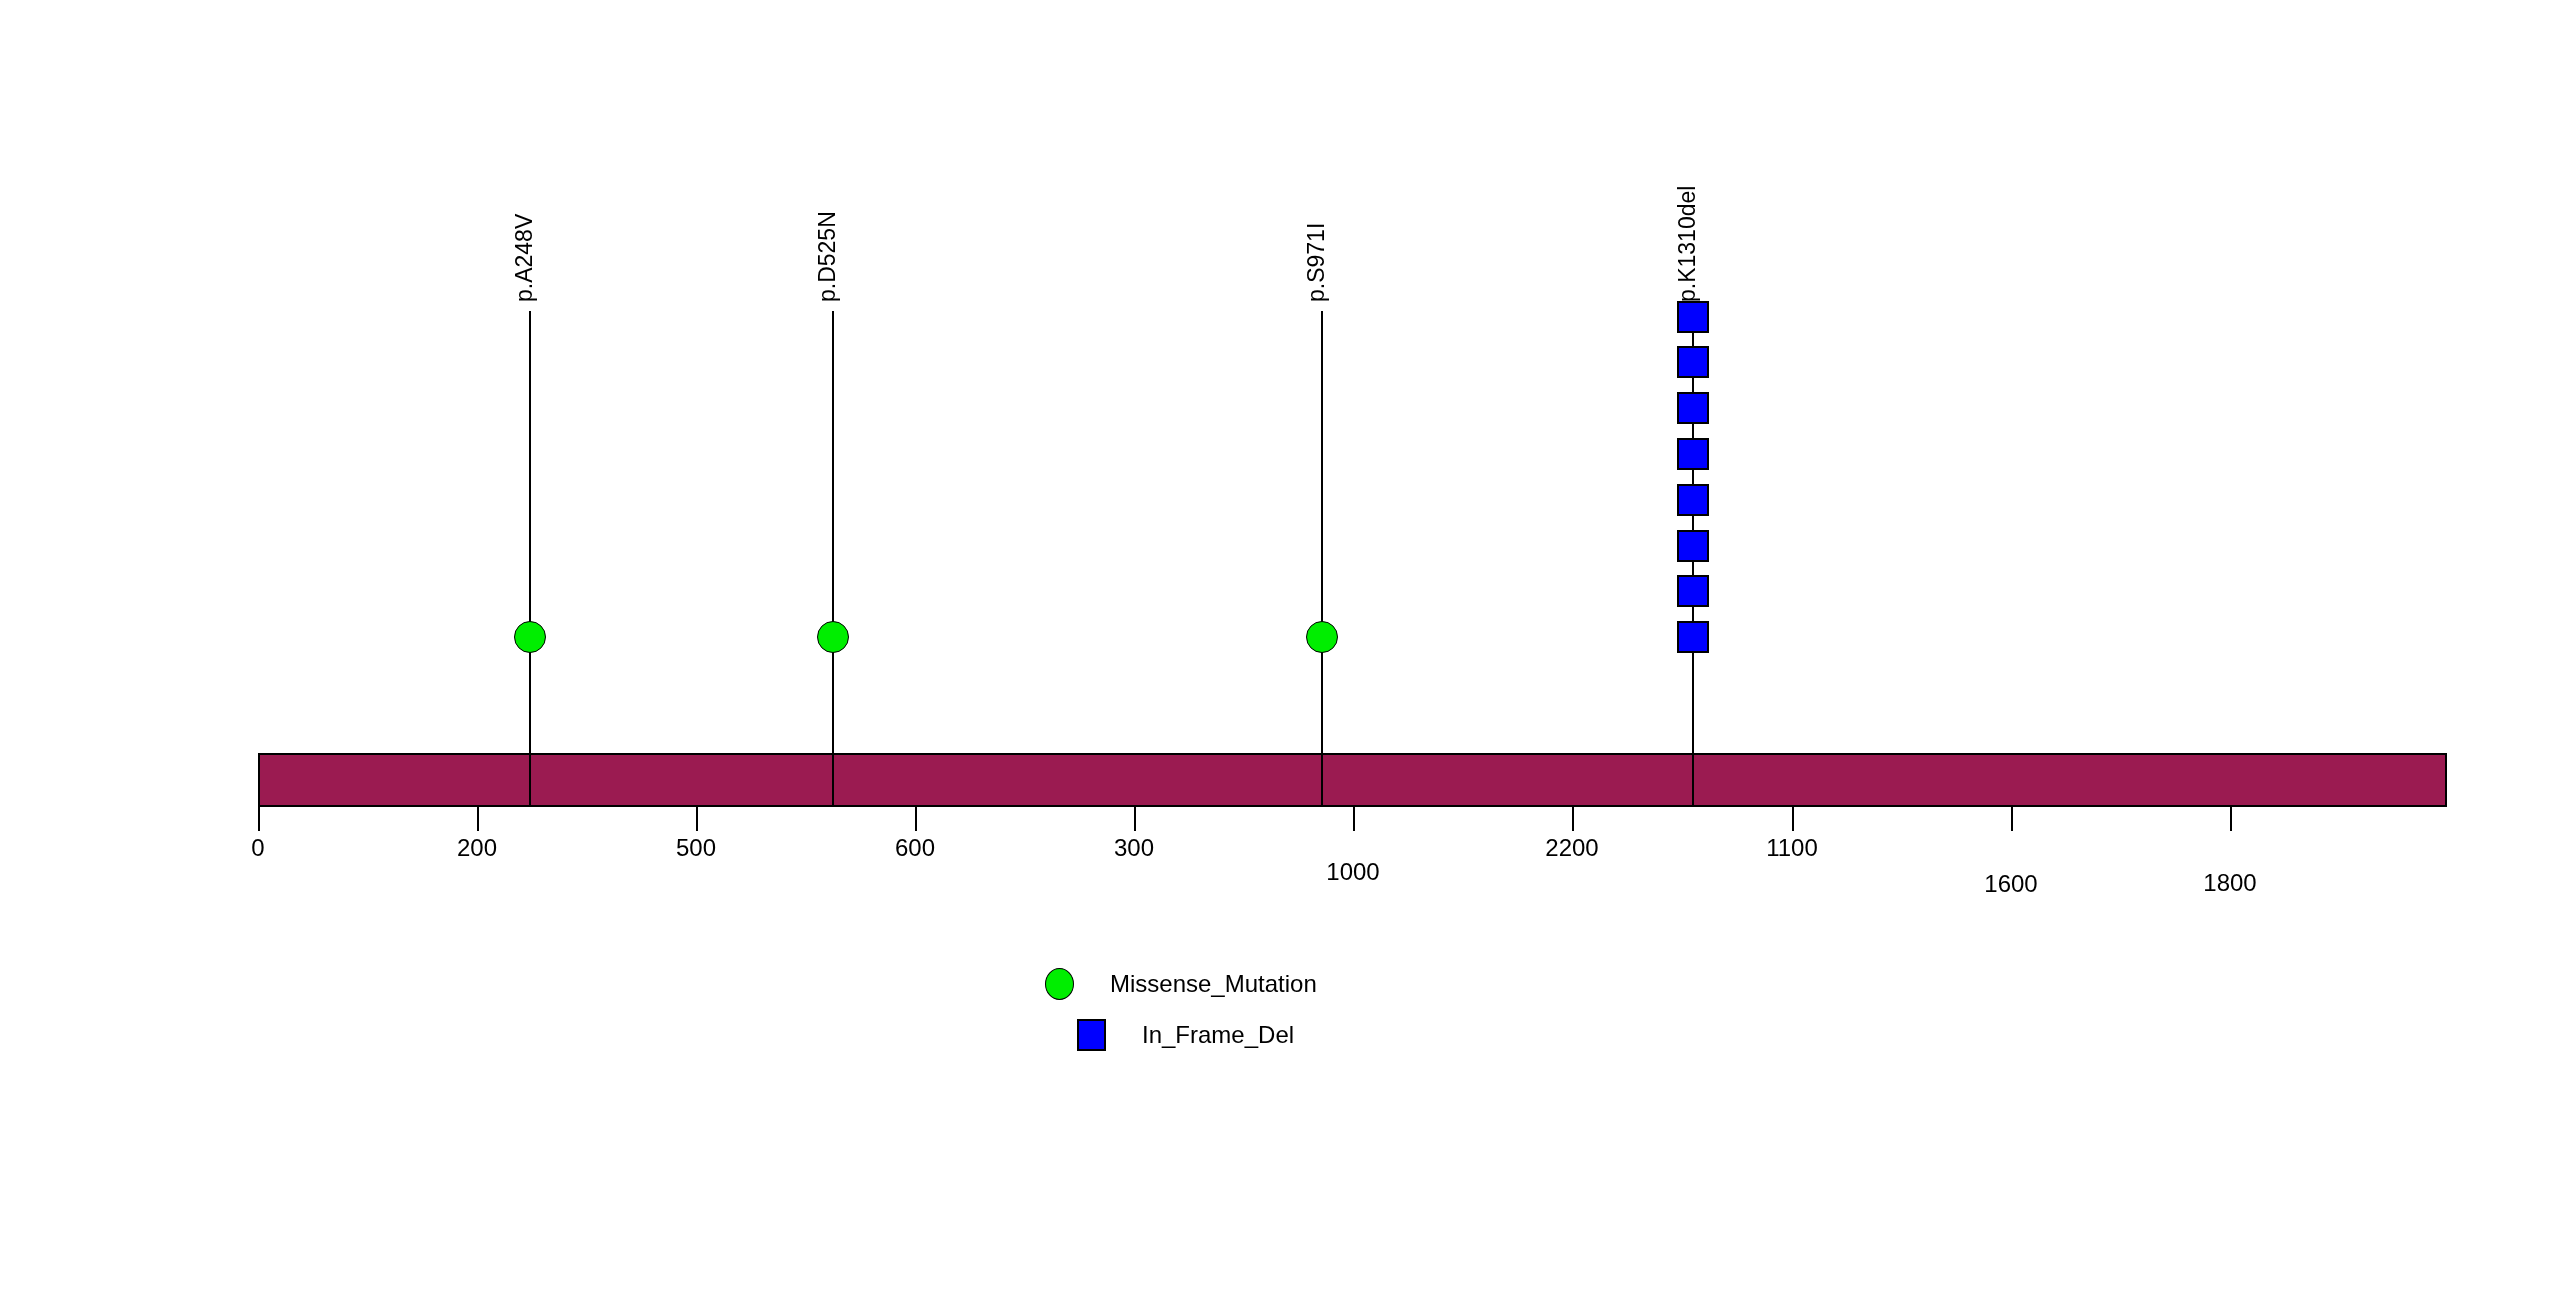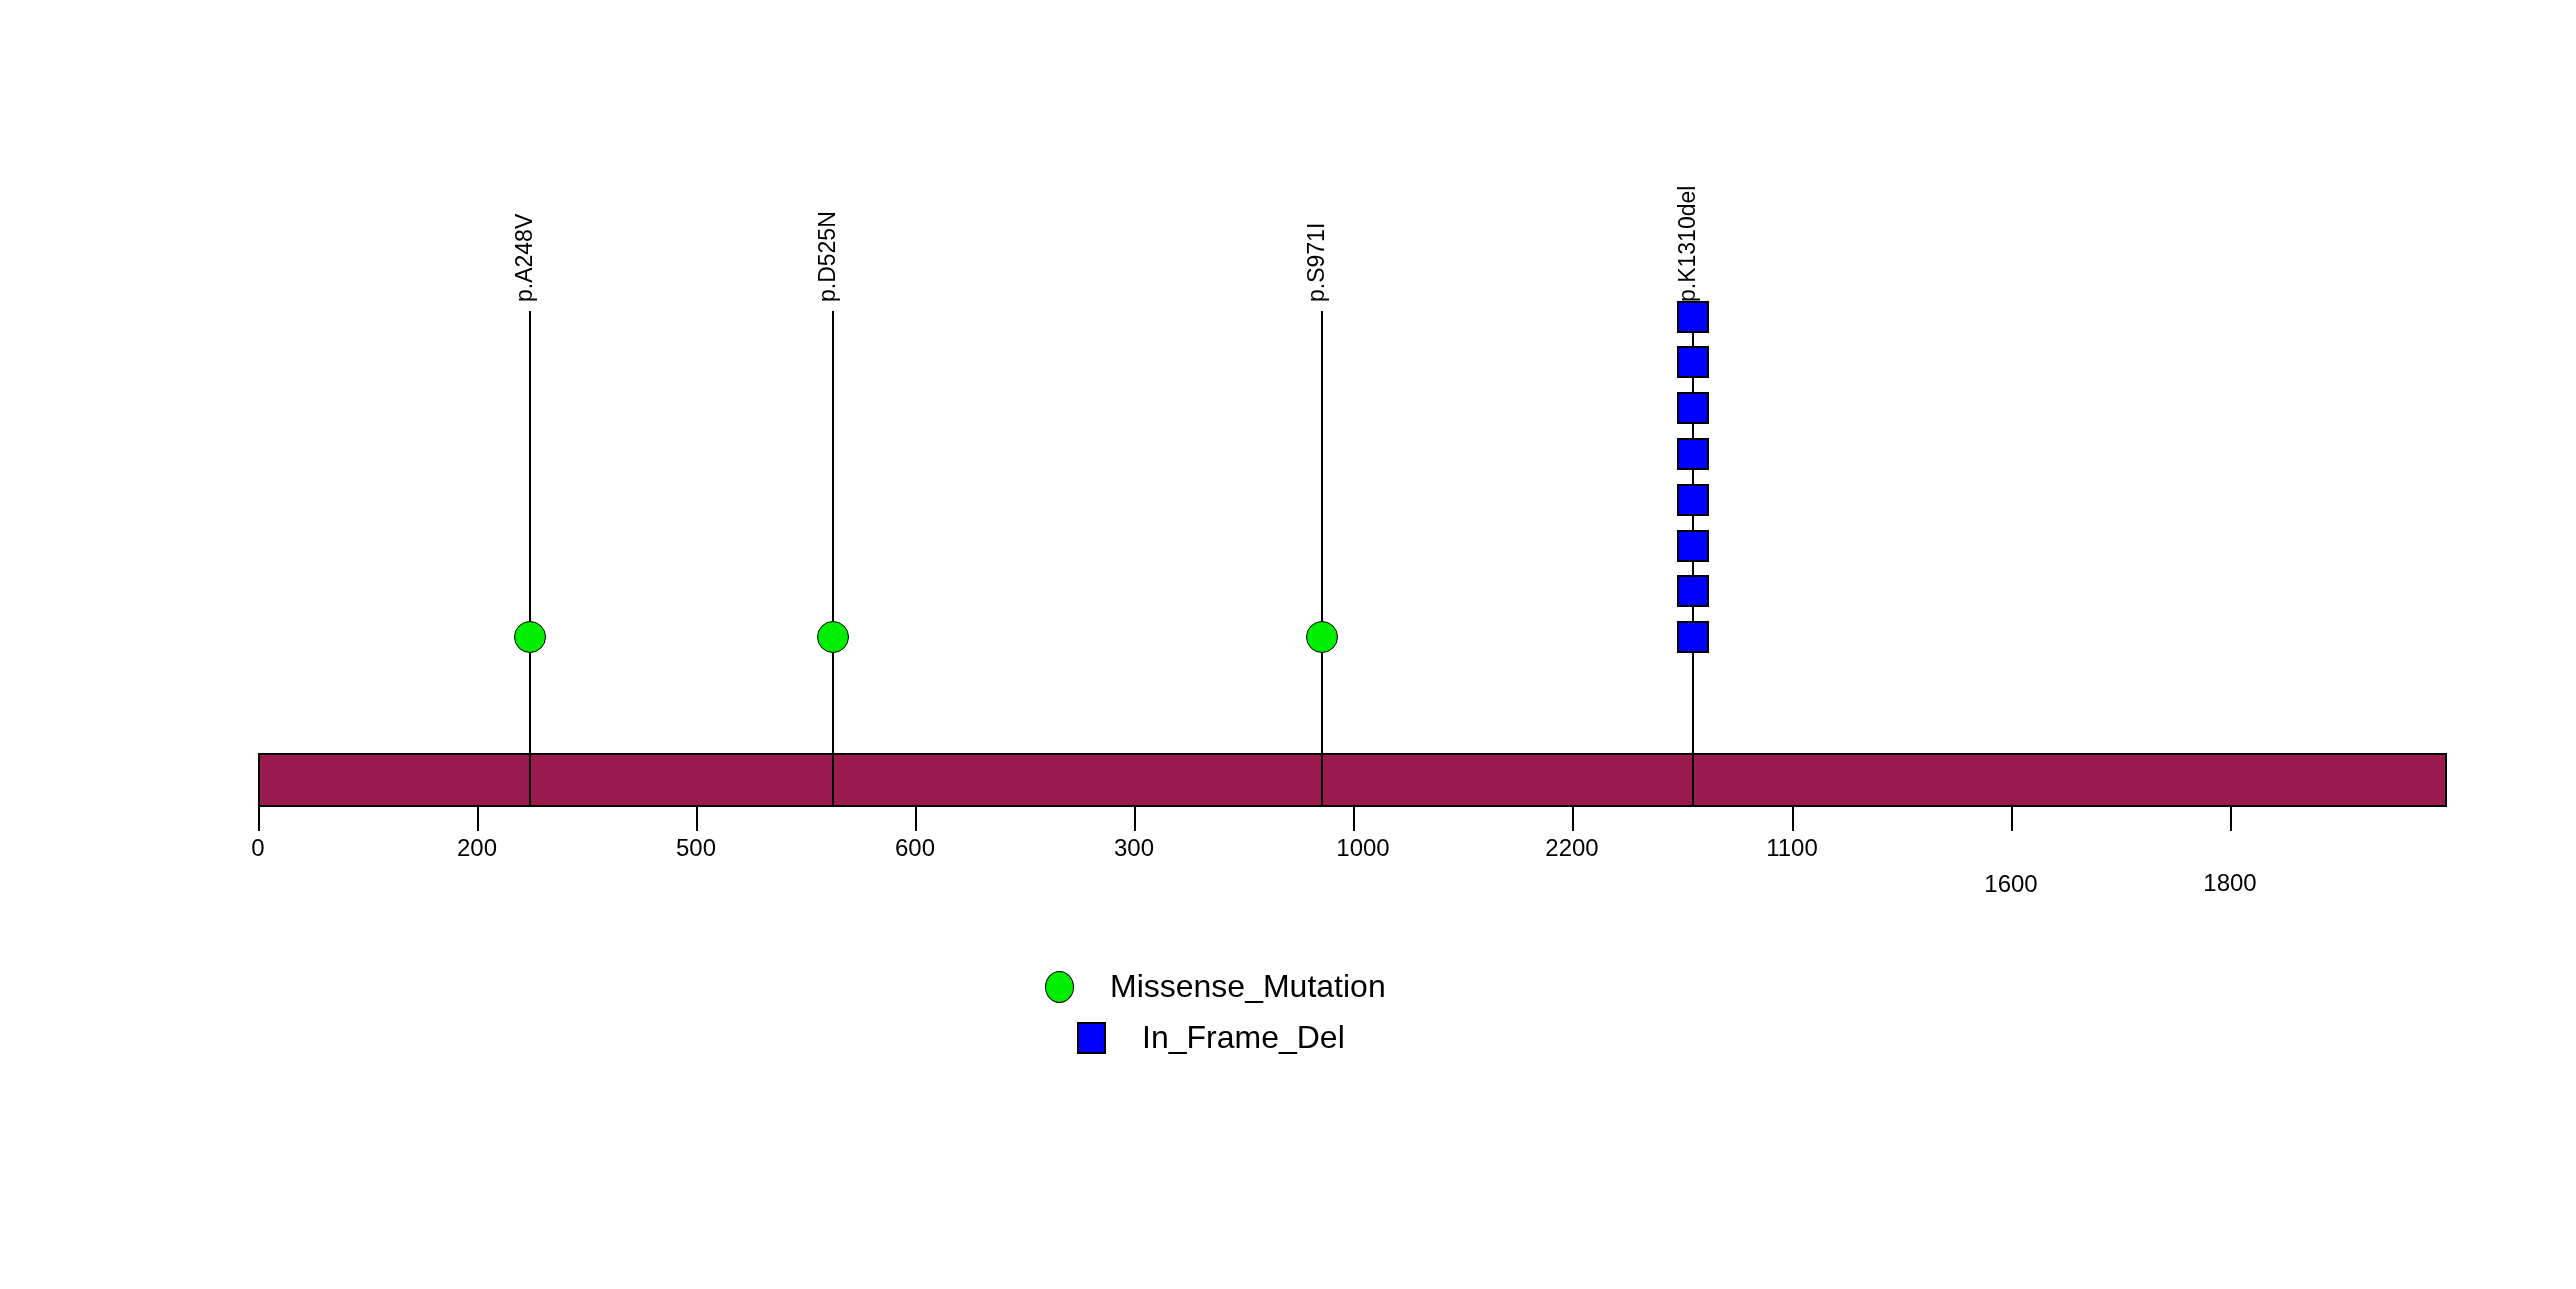--- a/index.html
+++ b/index.html
@@ -87,21 +87,21 @@
     width: 29px;
     height: 32px;
   }
   .legend-swatch-square {
     box-sizing: border-box;
     border: 2.3px solid #000000;
     width: 29px;
     height: 32px;
   }
   .legend-label {
-    font-size: 32px;
+    font-size: 24px;
     color: #000000;
     white-space: nowrap;
     margin-left: 36px;
     font-family: "Liberation Sans", sans-serif;
   }
 </style>
 </head>
 <body>
 
 <div id="plot">
@@ -113,21 +113,21 @@
       <div class="axis-tick-label" style="left: 258px; top: 834px;">0</div>
       <div class="axis-tick" style="left: 477px; top: 807px; height: 24.4px;"></div>
       <div class="axis-tick-label" style="left: 477px; top: 834px;">200</div>
       <div class="axis-tick" style="left: 696px; top: 807px; height: 24.4px;"></div>
       <div class="axis-tick-label" style="left: 696px; top: 834px;">500</div>
       <div class="axis-tick" style="left: 915px; top: 807px; height: 24.4px;"></div>
       <div class="axis-tick-label" style="left: 915px; top: 834px;">600</div>
       <div class="axis-tick" style="left: 1134px; top: 807px; height: 24.4px;"></div>
       <div class="axis-tick-label" style="left: 1134px; top: 834px;">300</div>
       <div class="axis-tick" style="left: 1353px; top: 807px; height: 24.4px;"></div>
-      <div class="axis-tick-label" style="left: 1353px; top: 834px; margin-left: 10px;">1000</div>
+      <div class="axis-tick-label" style="left: 1353px; top: 858px;">1000</div>
       <div class="axis-tick" style="left: 1572px; top: 807px; height: 24.4px;"></div>
       <div class="axis-tick-label" style="left: 1572px; top: 834px;">2200</div>
       <div class="axis-tick" style="left: 1792px; top: 807px; height: 24.4px;"></div>
       <div class="axis-tick-label" style="left: 1792px; top: 834px;">1100</div>
       <div class="axis-tick" style="left: 2011px; top: 807px; height: 24.4px;"></div>
       <div class="axis-tick-label" style="left: 2011px; top: 834px; margin-top: 36px;">1600</div>
       <div class="axis-tick" style="left: 2230px; top: 807px; height: 24.4px;"></div>
       <div class="axis-tick-label" style="left: 2230px; top: 869px;">1800</div>
     </div>
 

